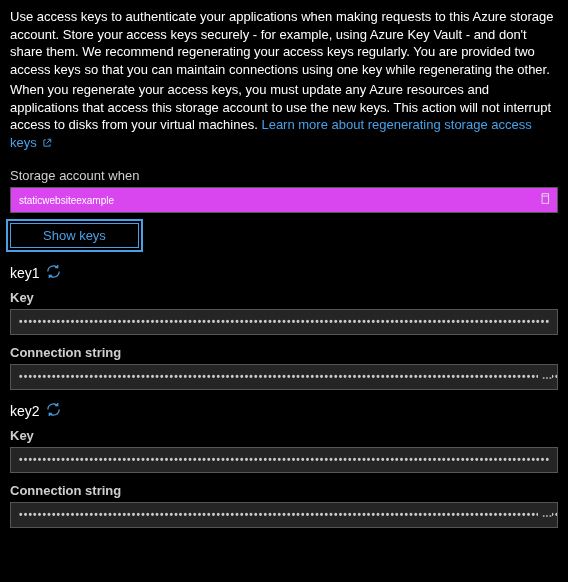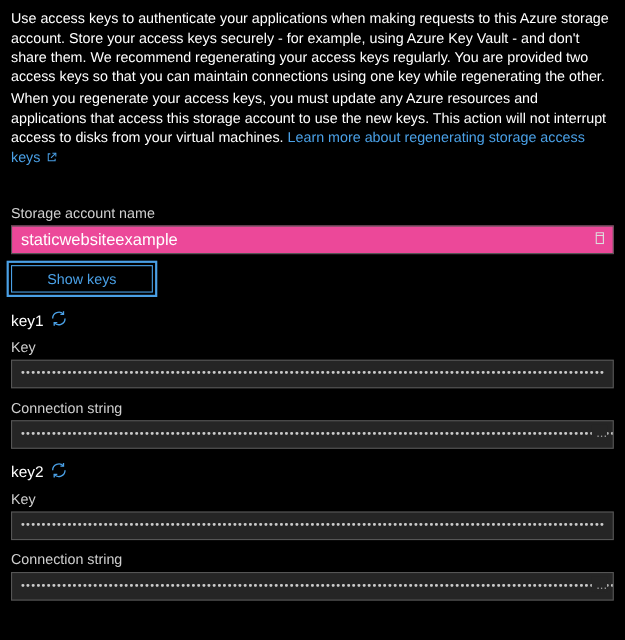--- a/index.html
+++ b/index.html
@@ -12,21 +12,21 @@
       height: 582px;
       padding: 8px 10px;
       overflow: hidden;
     }
     .intro-text {
       line-height: 1.35;
       margin-bottom: 3px;
     }
     .warning-text {
       line-height: 1.35;
-      margin-bottom: 34px;
+      margin-bottom: 16px;
     }
     .link {
       color: #4aa0e6;
       text-decoration: none;
       cursor: pointer;
     }
     .ext-icon {
       display: inline-block;
       vertical-align: -1px;
       margin-left: 2px;
@@ -36,24 +36,24 @@
       font-size: 13px;
       margin-bottom: 4px;
       display: block;
     }
     .input-row {
       position: relative;
       margin-bottom: 10px;
     }
     .text-input {
       width: 100%;
-      background: #ec4899;
+      background: #d946ef;
       border: 1px solid #555;
       color: #fff;
-      font-size: 15px;
+      font-size: 10px;
       padding: 5px 30px 5px 8px;
       font-family: inherit;
       height: 26px;
     }
     .copy-btn {
       position: absolute;
       right: 4px;
       top: 3px;
       width: 20px;
       height: 20px;
@@ -93,20 +93,21 @@
       background: transparent;
       border: none;
       cursor: pointer;
       color: #4aa0e6;
       display: inline-flex;
       align-items: center;
       padding: 0;
     }
     .sub-field {
       margin-bottom: 10px;
+      font-weight: bold;
     }
     .masked-input {
       width: 100%;
       background: #252525;
       border: 1px solid #555;
       color: #ccc;
       font-size: 10px;
       letter-spacing: 1.2px;
       padding: 6px 8px;
       height: 26px;
@@ -141,21 +142,21 @@
     <span class="ext-icon">
       <svg width="10" height="10" viewBox="0 0 16 16" fill="none" stroke="#4aa0e6" stroke-width="1.5">
         <path d="M6 3H3v10h10v-3"></path>
           <path d="M9 2h5v5"></path>
           <path d="M14 2L7 9"></path>
       </svg>
     </span>
   </a>
 </p>
 
-<label class="field-label">Storage account name</label>
+<label class="field-label">Storage account when</label>
 <div class="input-row">
   <input type="text" class="text-input" readonly="" value="staticwebsiteexample" style="">
   <button class="copy-btn">
     <span>
       <svg width="13" height="13" viewBox="0 0 16 16" fill="none" stroke="#ddd" stroke-width="1.2">
         <rect x="5" y="5" width="8" height="9"></rect>
           <path d="M5 5V2h8v9"></path>
       </svg>
     </span>
   </button>

